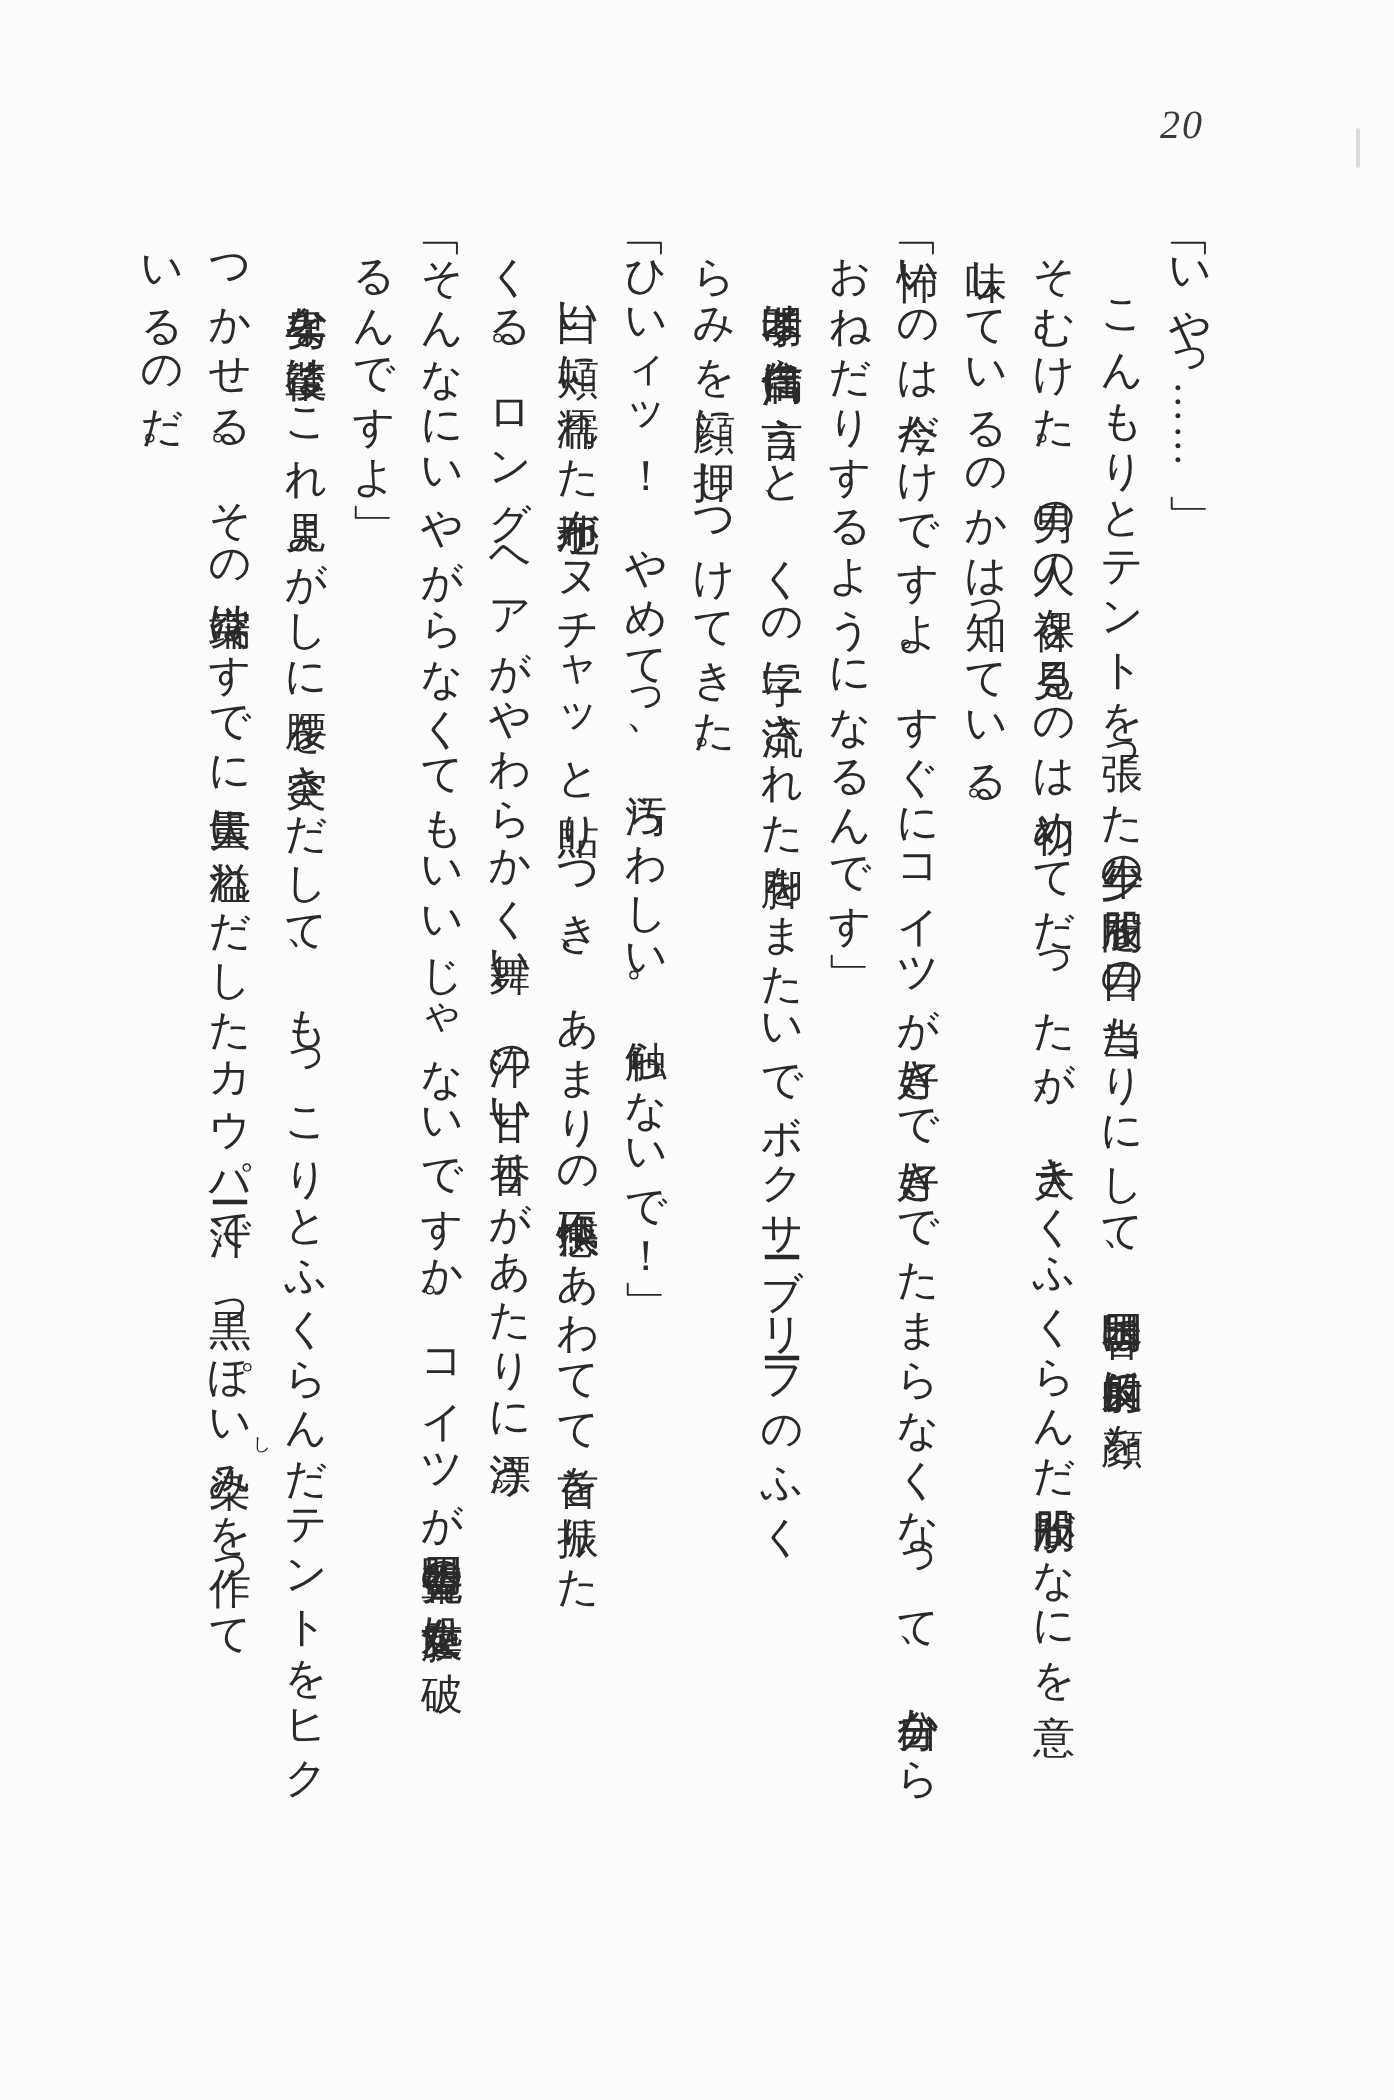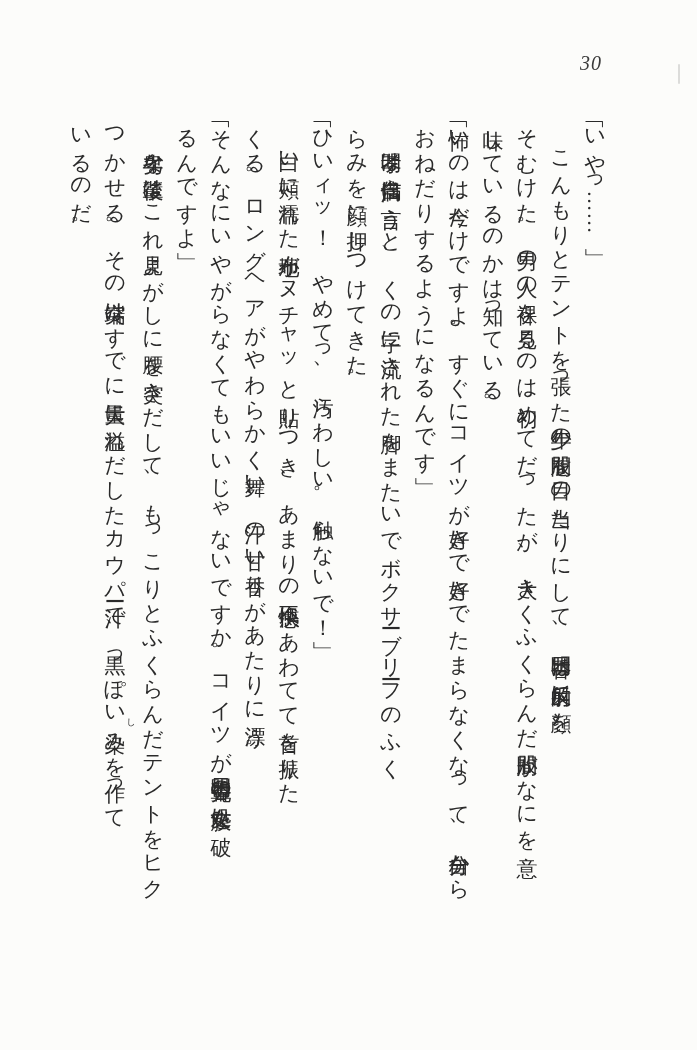--- a/index.html
+++ b/index.html
@@ -58,21 +58,21 @@
   .text-area ruby rt {
     font-size: 9px;
     letter-spacing: 0;
     color: #2a2a2a;
   }
 </style>
 </head>
 <body style="background: rgb(252, 252, 250);">
 
 <div class="page">
-  <div class="page-number">30</div>
+  <div class="page-number">20</div>
 
   <div class="scan-artifact"></div>
 
   <div class="text-area" style="color: rgb(42, 42, 42);">
       <p class="line">「いやっ……」</p>
       <p class="line indent">こんもりとテントを張った少年の股間を目の当たりにして、明日香は反射的に顔を</p>
       <p class="line">そむけた。男の人の裸を見るのは初めてだったが、大きくふくらんだ股間がなにを意</p>
       <p class="line">味しているのかは知っている。</p>
       <p class="line">「怖いのは今だけですよ。すぐにコイツが好きで好きでたまらなくなって、自分から</p>
       <p class="line">おねだりするようになるんです」</p>

